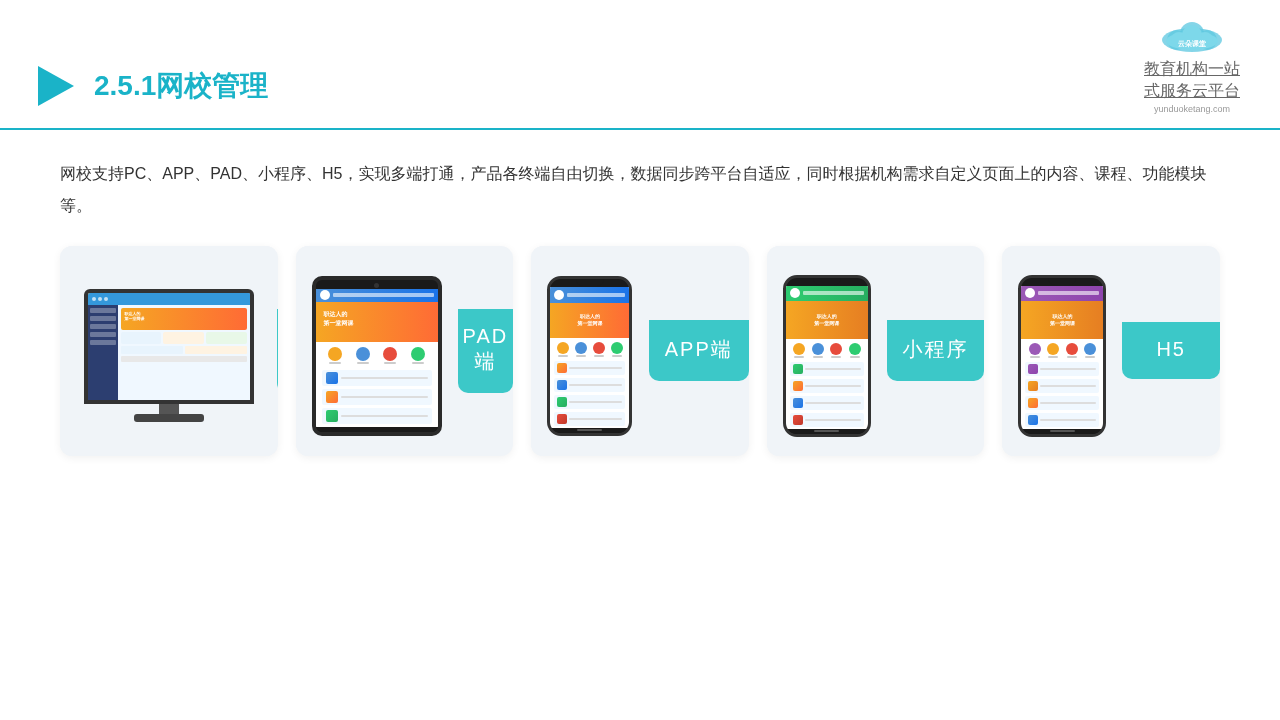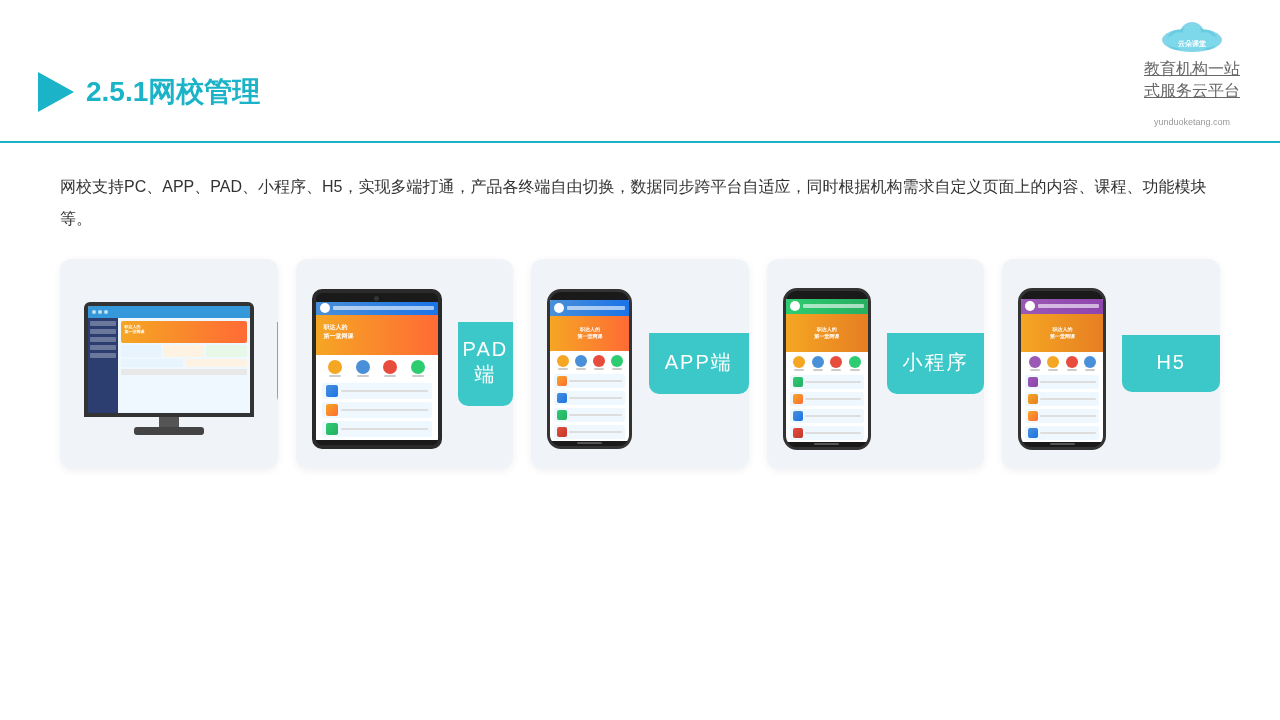--- a/index.html
+++ b/index.html
@@ -16,21 +16,21 @@
     .header {
       display: flex;
       align-items: center;
       justify-content: space-between;
       padding: 18px 40px 14px 30px;
       border-bottom: 2px solid #1ab3c8;
     }
     .header-left {
       display: flex;
       align-items: center;
-      gap: 8px;
+      gap: 16px;
       margin-top: 40px;
     }
     .play-icon {
       width: 48px;
       height: 48px;
     }
     .header-title {
       font-size: 28px;
       font-weight: bold;
       color: #222;
@@ -461,21 +461,21 @@
       <circle cx="45" cy="16" r="12" fill="#5bc8e0" opacity="0.7"></circle>
 
       <ellipse cx="45" cy="23" rx="26" ry="9" fill="#7dd8ea"></ellipse>
       <circle cx="32" cy="22" r="8" fill="#7dd8ea"></circle>
       <circle cx="58" cy="22" r="8" fill="#7dd8ea"></circle>
       <circle cx="45" cy="17" r="10" fill="#7dd8ea"></circle>
 
       <text x="45" y="28" text-anchor="middle" font-size="7" font-family="Microsoft YaHei" fill="#fff" font-weight="bold">云朵课堂</text>
     </svg>
     <div class="logo-text-small">教育机构一站<br>式服务云平台</div>
-    <div style="font-size:9px;color:#999;margin-top:14px;">yunduoketang.com</div>
+    <div style="font-size:9px;color:#999;margin-top:1px;">yunduoketang.com</div>
   </div>
 </div>
 
 <div class="main-content">
   <p class="description">网校支持PC、APP、PAD、小程序、H5，实现多端打通，产品各终端自由切换，数据同步跨平台自适应，同时根据机构需求自定义页面上的内容、课程、功能模块等。</p>
 
   <div class="cards-row">
 
     <div class="device-card">
       <div class="device-image-area">

